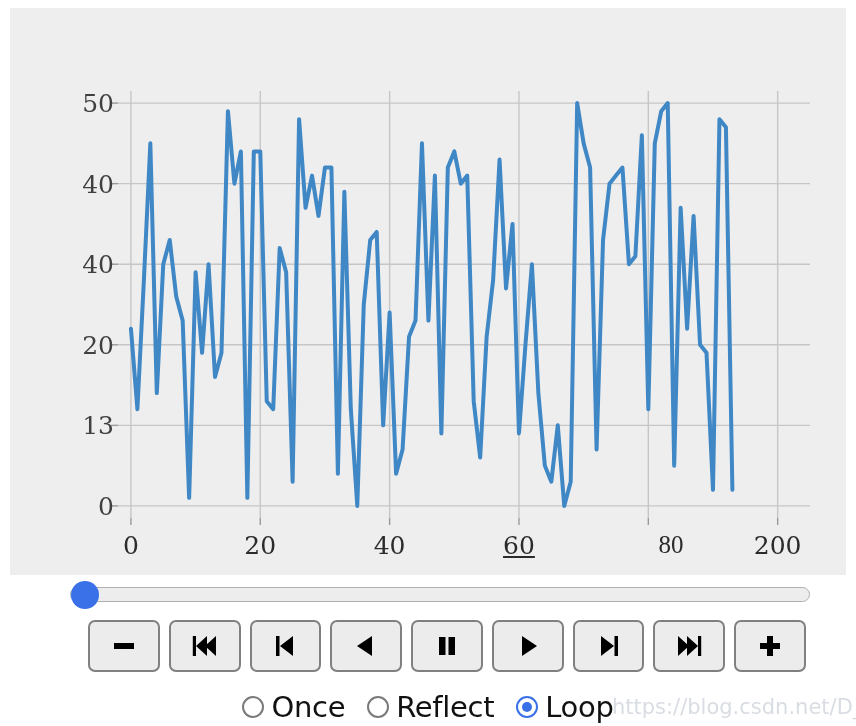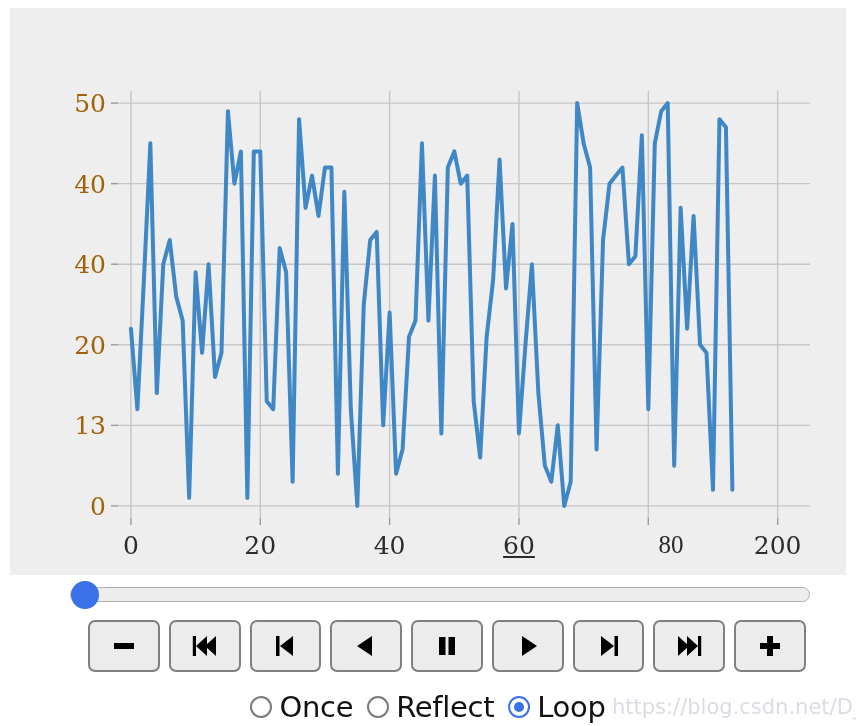--- a/index.html
+++ b/index.html
@@ -34,24 +34,24 @@
   #plot-svg {
     position: absolute;
     left: 0; top: 0;
     width: 100%;
     height: 100%;
     overflow: visible;
   }
   .ytick-label {
     position: absolute;
     right: 100%;
-    margin-right: 12px;
+    margin-right: 4px;
     transform: translateY(-50%);
     font-size: 25px;
-    color: #a16207;
+    color: #404040;
     white-space: nowrap;
     font-family: "DejaVu Serif", serif;
   }
   .xtick-label {
     position: absolute;
     top: 100%;
     margin-top: 13px;
     transform: translateX(-50%);
     font-size: 25px;
     color: #2b2b2b;
@@ -116,21 +116,21 @@
   
   #radio-row {
     position: absolute;
     left: 0;
     top: 688px;
     width: 856px;
     height: 38px;
     display: flex;
     align-items: center;
     justify-content: center;
-    gap: 14px;
+    gap: 22px;
   }
   .radio-item {
     display: flex;
     align-items: center;
     gap: 7px;
     cursor: pointer;
   }
   .radio-circle {
     width: 22px;
     height: 22px;

